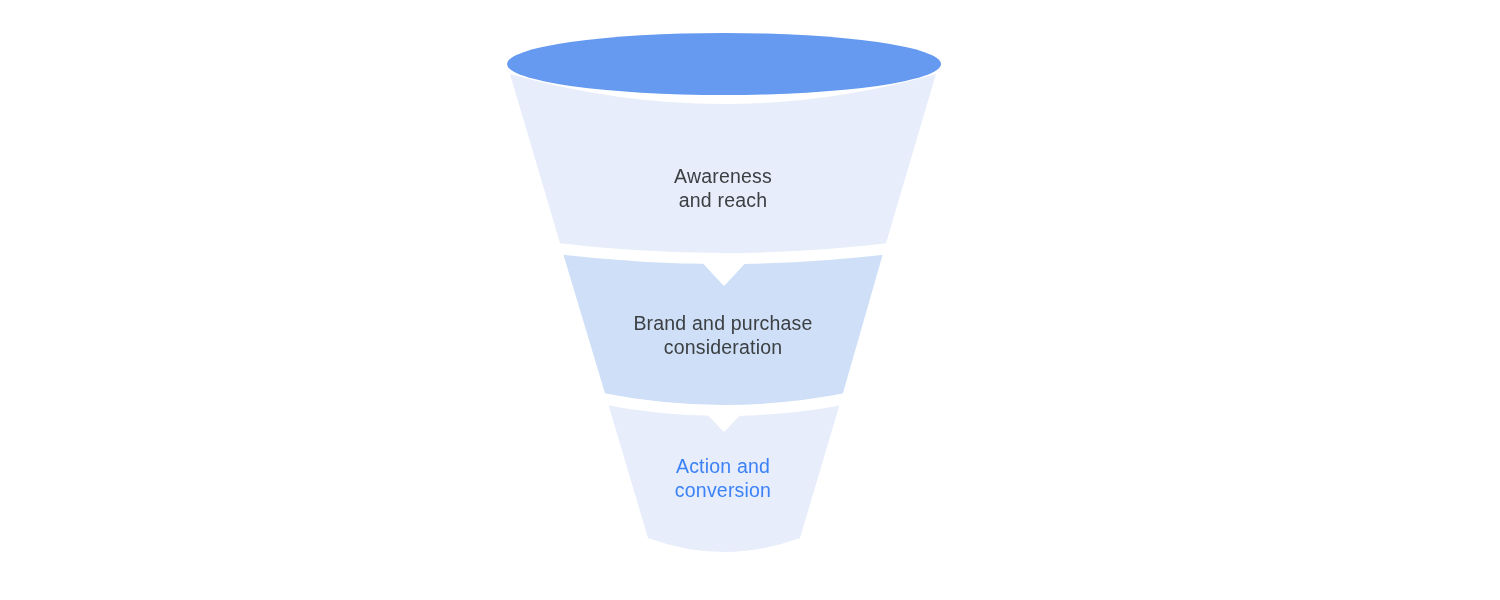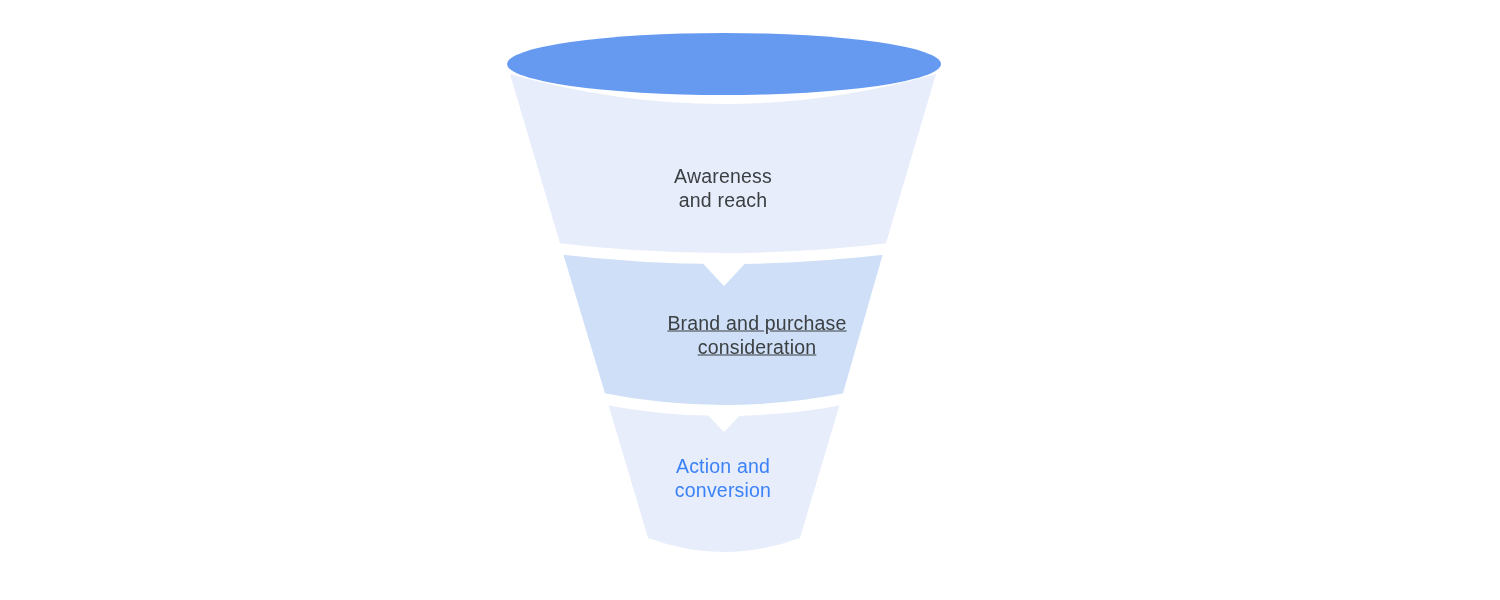--- a/index.html
+++ b/index.html
@@ -28,21 +28,21 @@
     transform: translate(-50%, -50%);
     text-align: center;
     white-space: pre-line;
     font-size: 19.5px;
     line-height: 23.5px;
     font-weight: 500;
     letter-spacing: 0.2px;
     pointer-events: none;
   }
   .label-awareness     { left: 723px; top: 188px; }
-  .label-consideration { left: 757px; top: 335px; text-decoration: underline; }
+  .label-consideration { left: 723px; top: 335px; }
   .label-action        { left: 723px; top: 478px; }
 </style>
 </head>
 <body>
 
 <div class="canvas">
 
   <svg class="funnel-svg" viewBox="0 0 1500 600" xmlns="http://www.w3.org/2000/svg">
 
     <path d="M 510 74 Q 724 134 936 74 L 884 250 Q 724 270 562 250 Z" fill="#e7edfb"></path>

